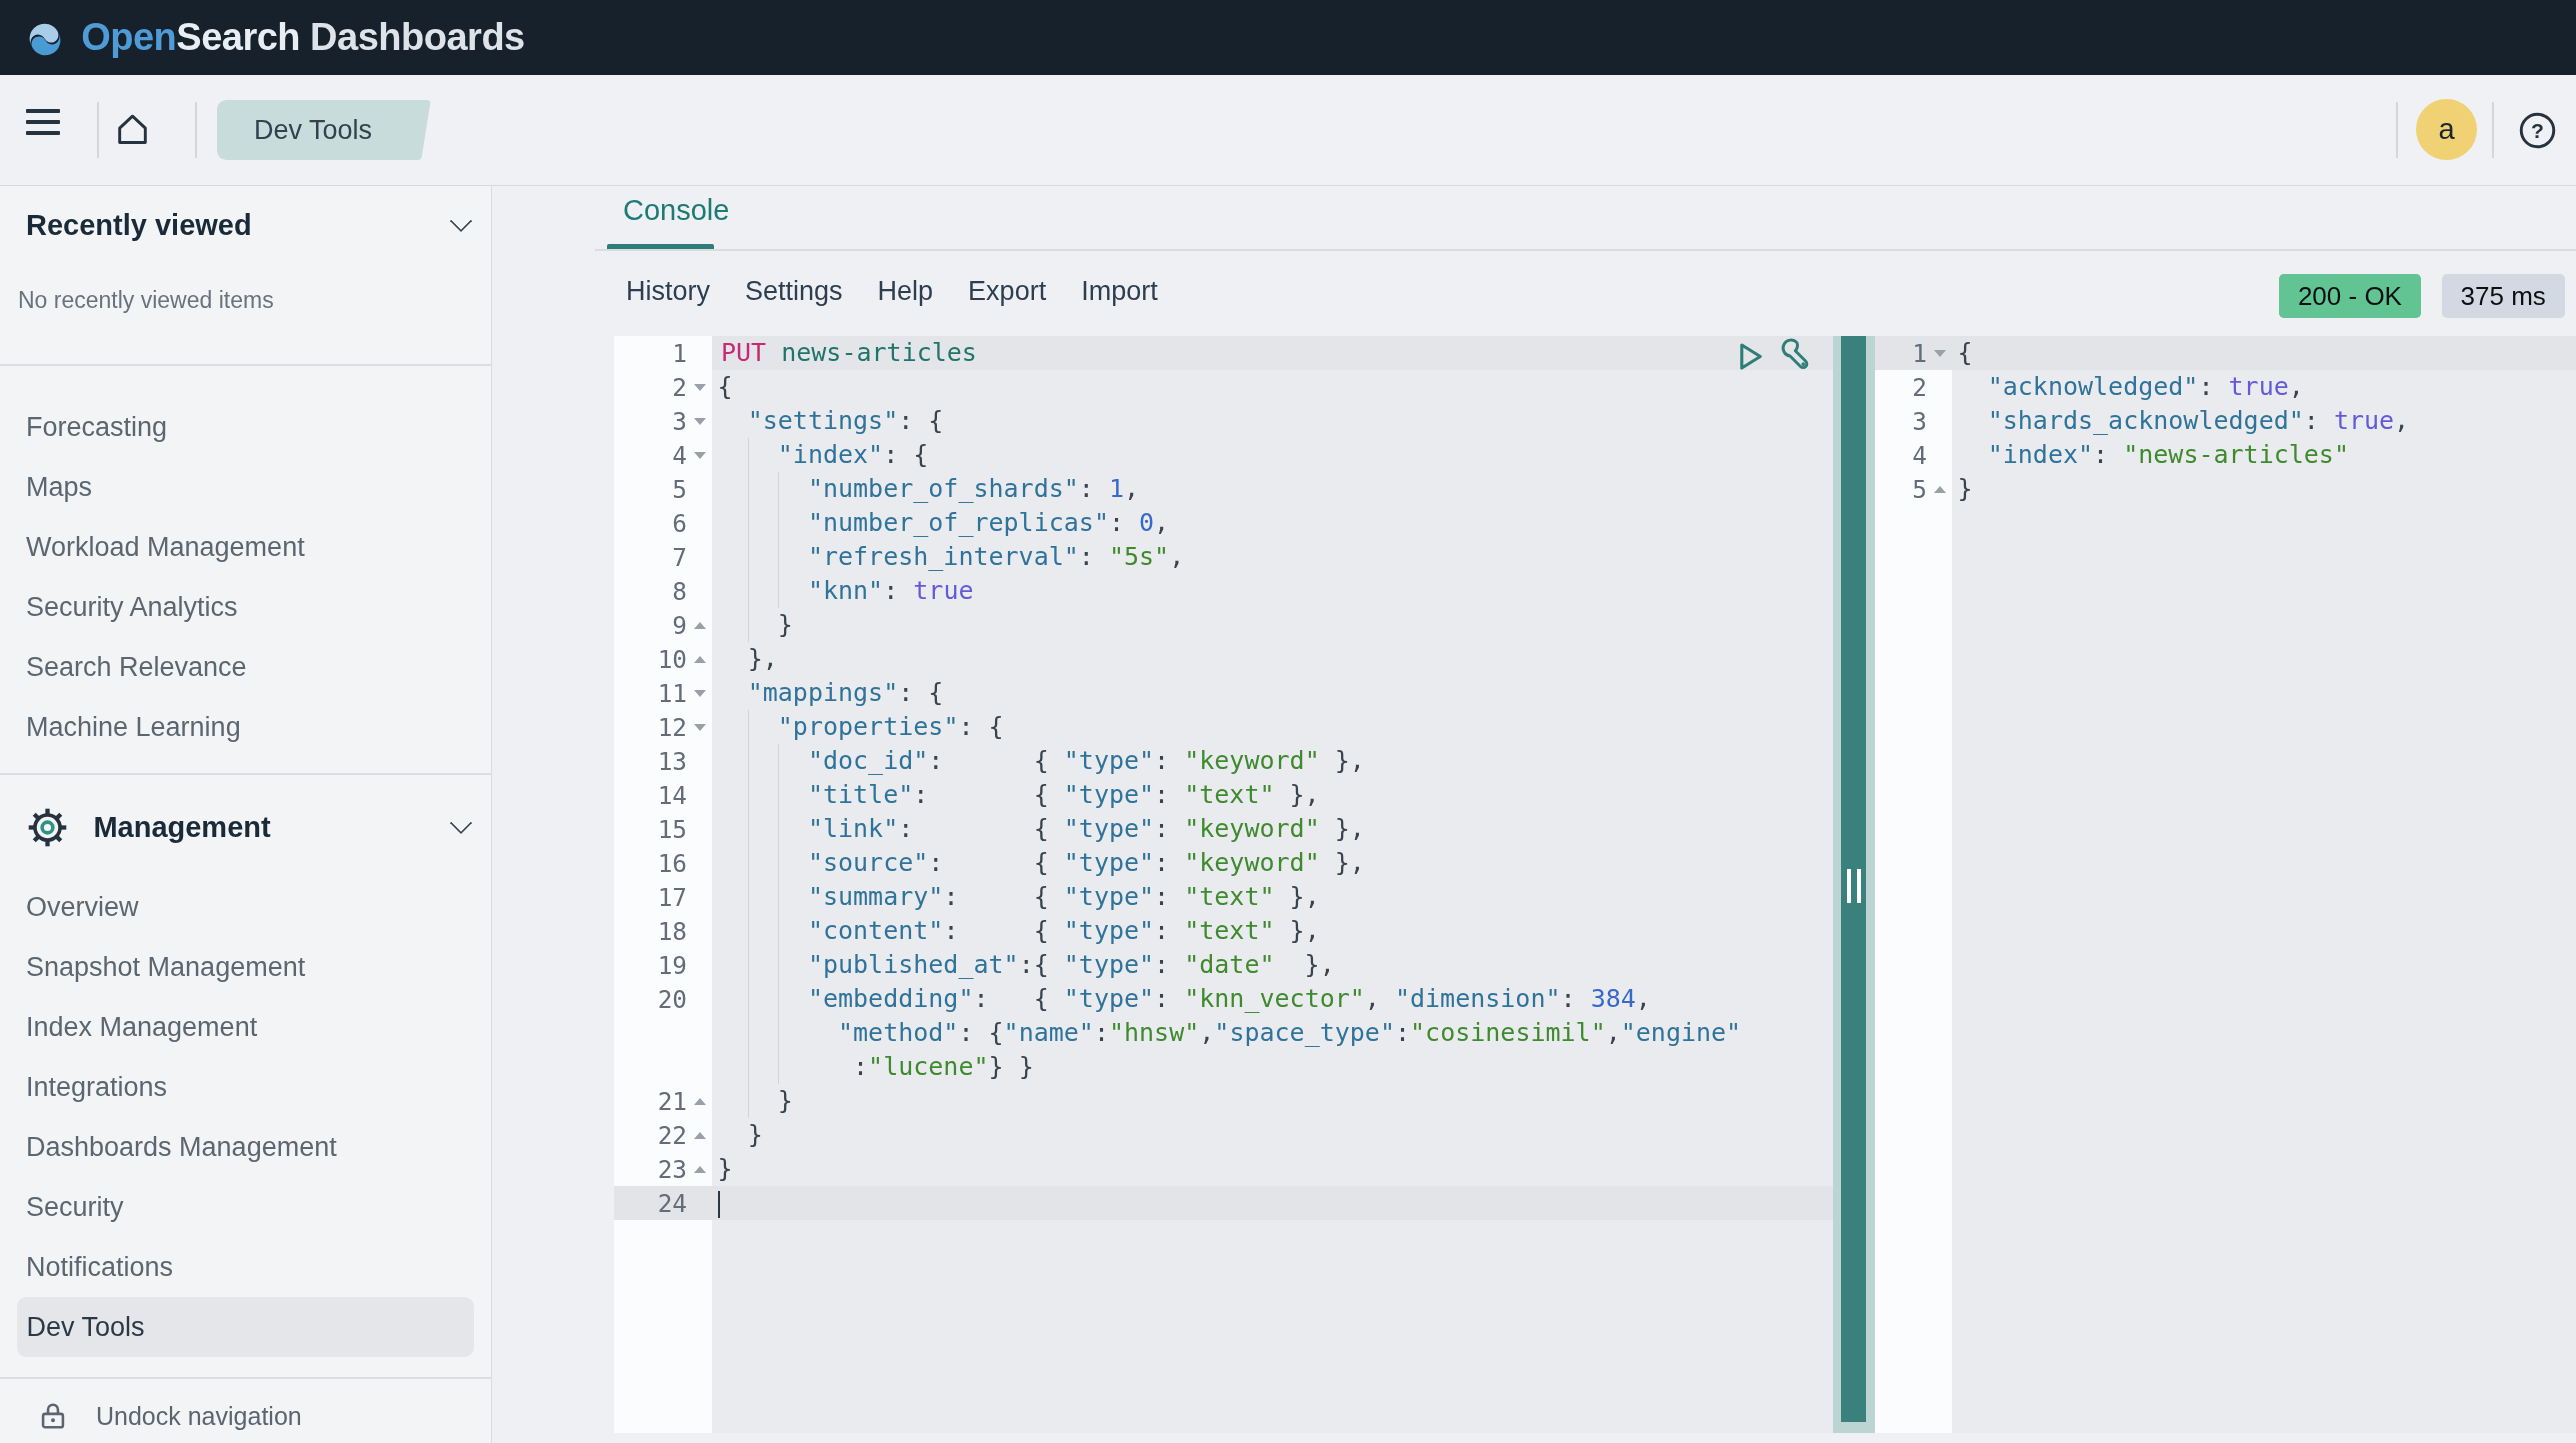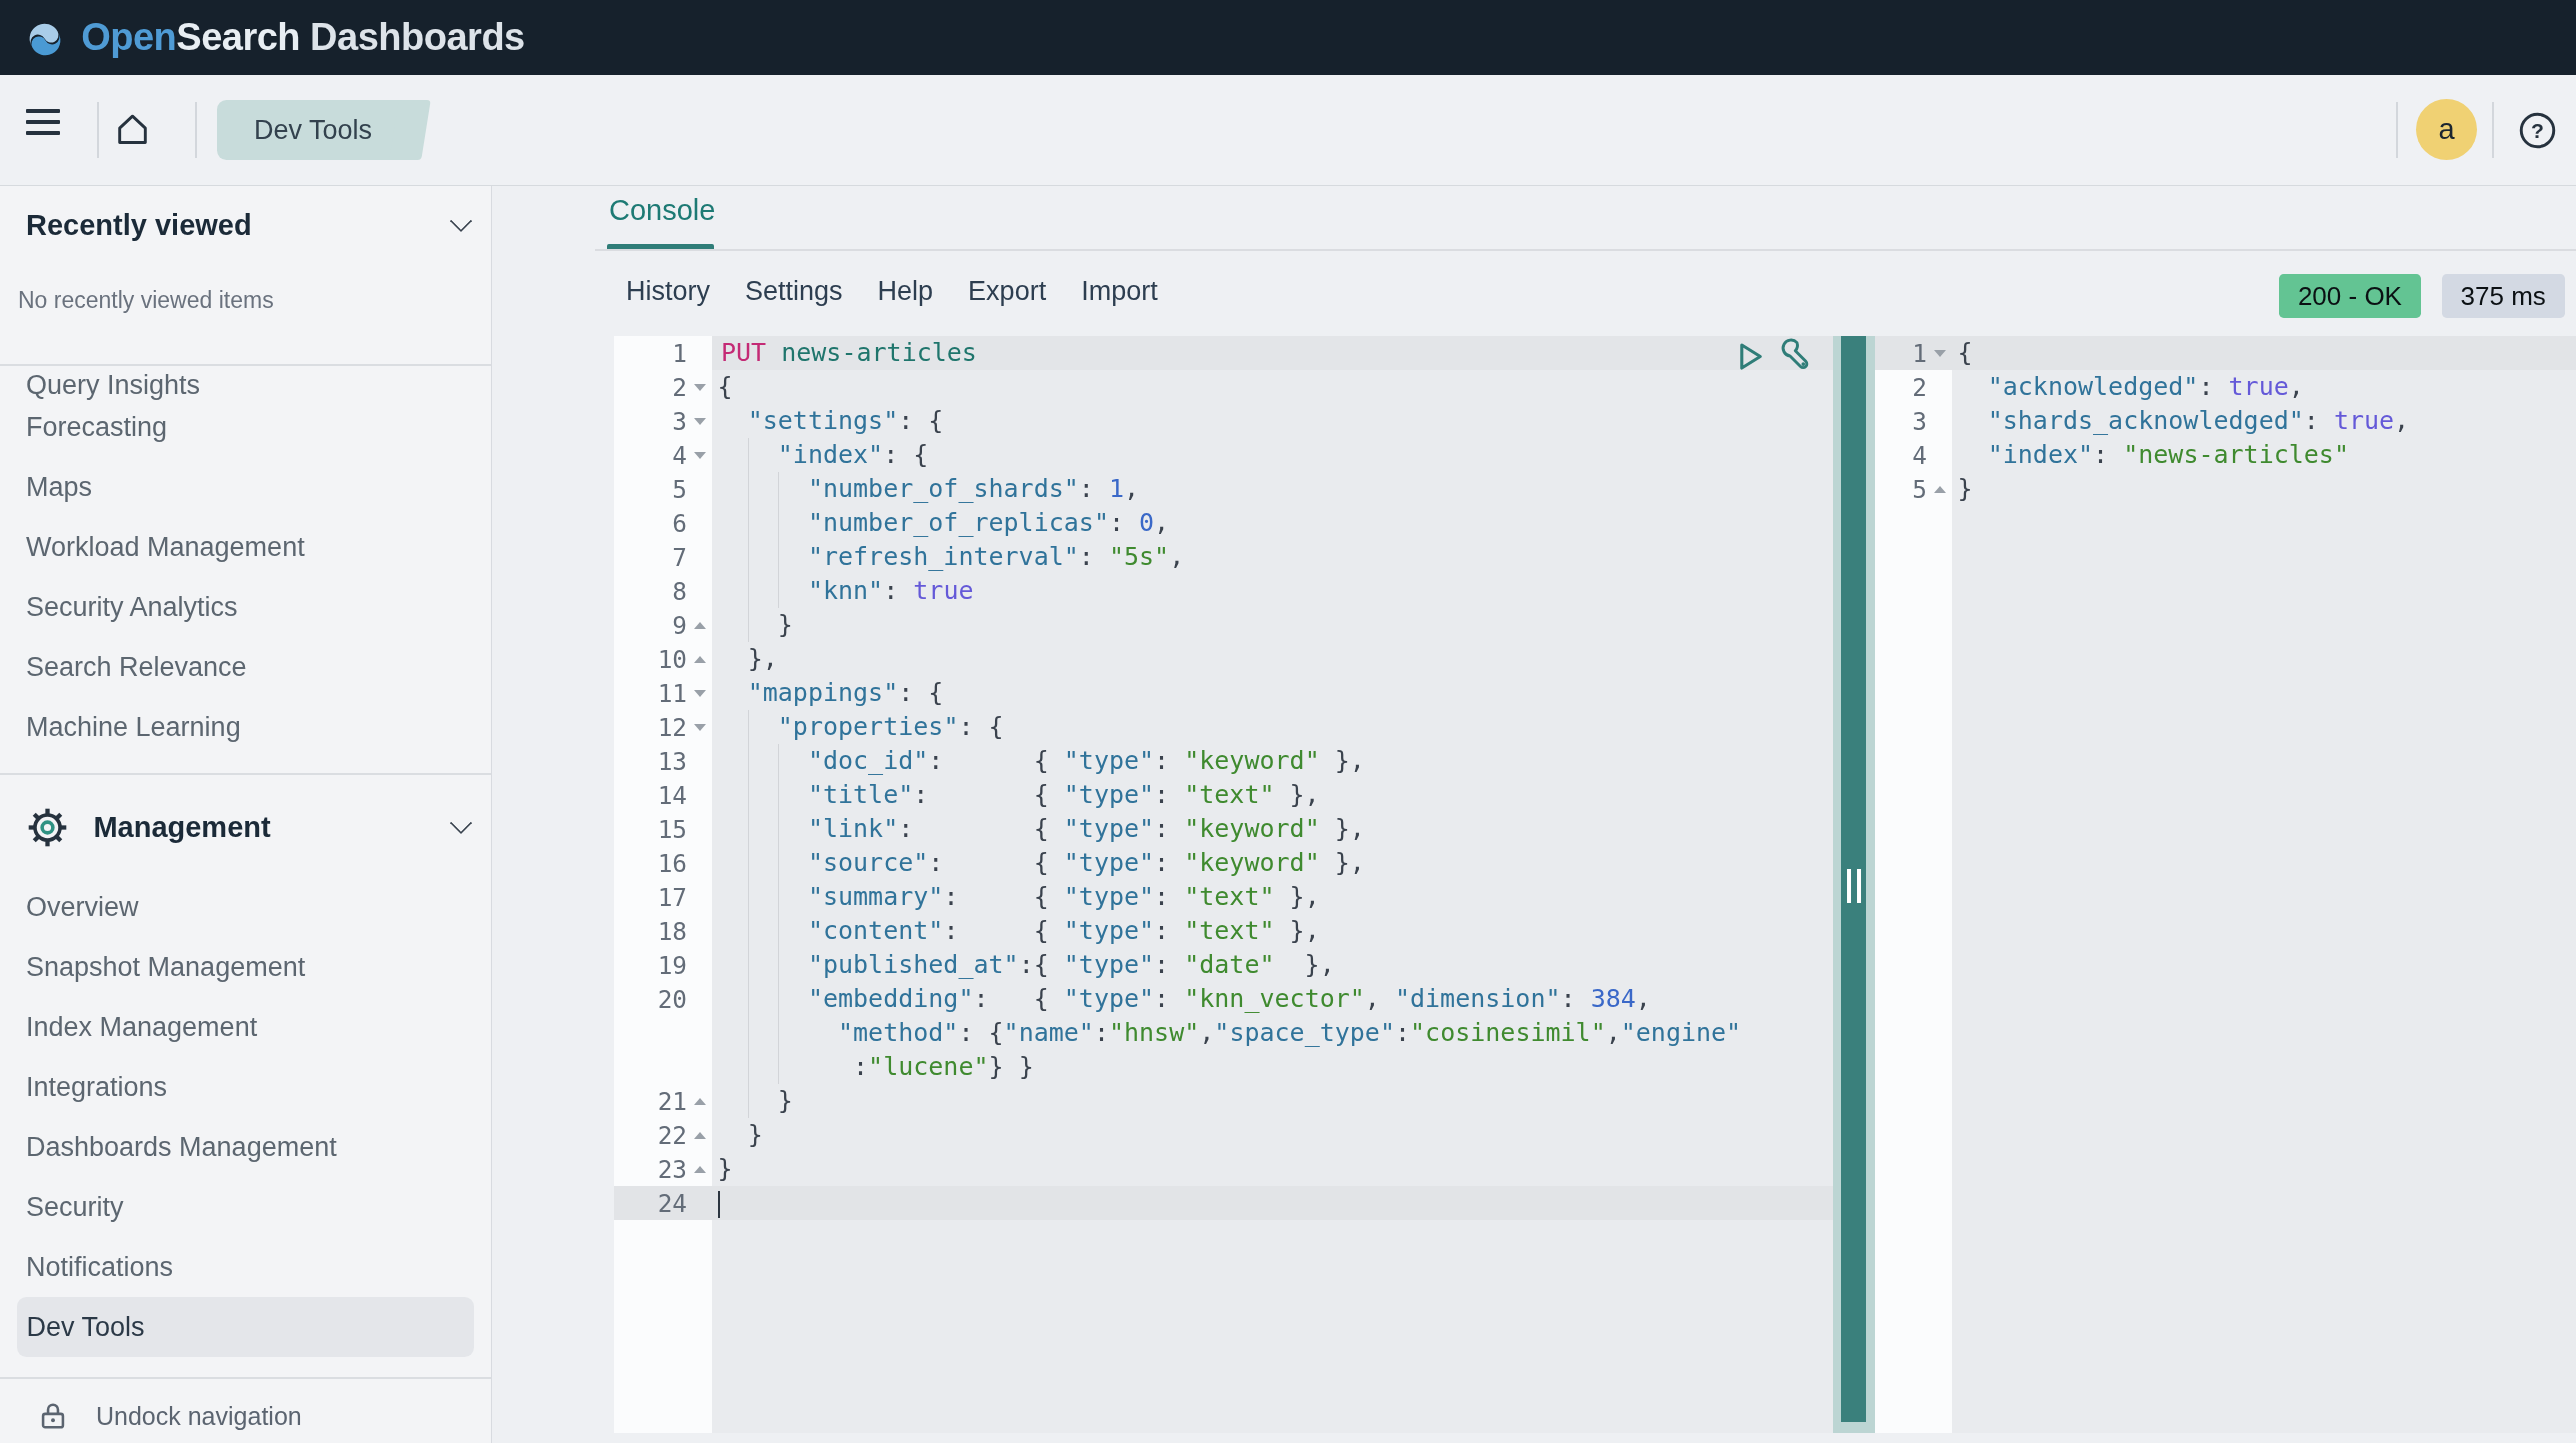--- a/index.html
+++ b/index.html
@@ -48,21 +48,21 @@
   #mgmt-head .gear { margin-right:24.4px; margin-top:3.7px; }
   #mgmt-list { position:absolute; left:0; right:0; top:691px; }
   #mgmt-list .navlink.selected { background:#e4e6ea; border-radius:9.4px; margin:0 17px;
                                  padding-left:9.4px; color:#2b3947; }
   #undock { position:absolute; left:0; right:0; top:1201px; height:58px; display:flex;
             align-items:center; padding-left:36px; cursor:pointer; }
   #undock span { margin-left:26px; font-size:25px; color:#5b6470; }
 
   
   #main { position:absolute; left:595px; top:186px; right:0; bottom:0; background:#eef0f3; }
-  #tab-console { position:absolute; left:14px; top:7.5px; font-size:29px; color:#1d7a74; cursor:pointer; }
+  #tab-console { position:absolute; left:28px; top:7.5px; font-size:29px; color:#1d7a74; cursor:pointer; }
   #tab-underline { position:absolute; left:12.2px; top:58px; width:107px; height:6.6px; background:#2f7d78; border-radius:1.9px; }
   #tab-rule { position:absolute; left:0; right:0; top:63px; height:1.9px; background:#dadce0; }
   #console-menu { position:absolute; left:31px; top:90px; display:flex; gap:35px; }
   .menu-item { font-size:27px; color:#2d3e50; cursor:pointer; }
   #status-badges { position:absolute; right:11.2px; top:88px; display:flex; gap:20.6px; }
   .badge { height:44px; border-radius:4.7px; display:flex; align-items:center; padding:0 19px; font-size:26px; color:#0b1013; }
   .badge.ok { background:#63c493; }
   .badge.ms { background:#d3d9e3;text-align:center; }
 
   
@@ -140,23 +140,20 @@
 </div>
 
 <div id="sidebar">
   <div class="side-head" id="recent-head">
     <span class="title">Recently viewed</span>
     <span class="chev"></span>
   </div>
   <div id="recent-empty">No recently viewed items</div>
 
   <div class="sdivider" id="sdiv1"></div>
-  <div id="nav-clip">
-    <div class="navlink" id="nav-first">Query Insights</div>
-  </div>
   <div id="nav-rest">
       <div class="navlink">Forecasting</div>
       <div class="navlink">Maps</div>
       <div class="navlink">Workload Management</div>
       <div class="navlink">Security Analytics</div>
       <div class="navlink">Search Relevance</div>
       <div class="navlink">Machine Learning</div>
     </div>
 
   <div class="sdivider" id="sdiv2"></div>

